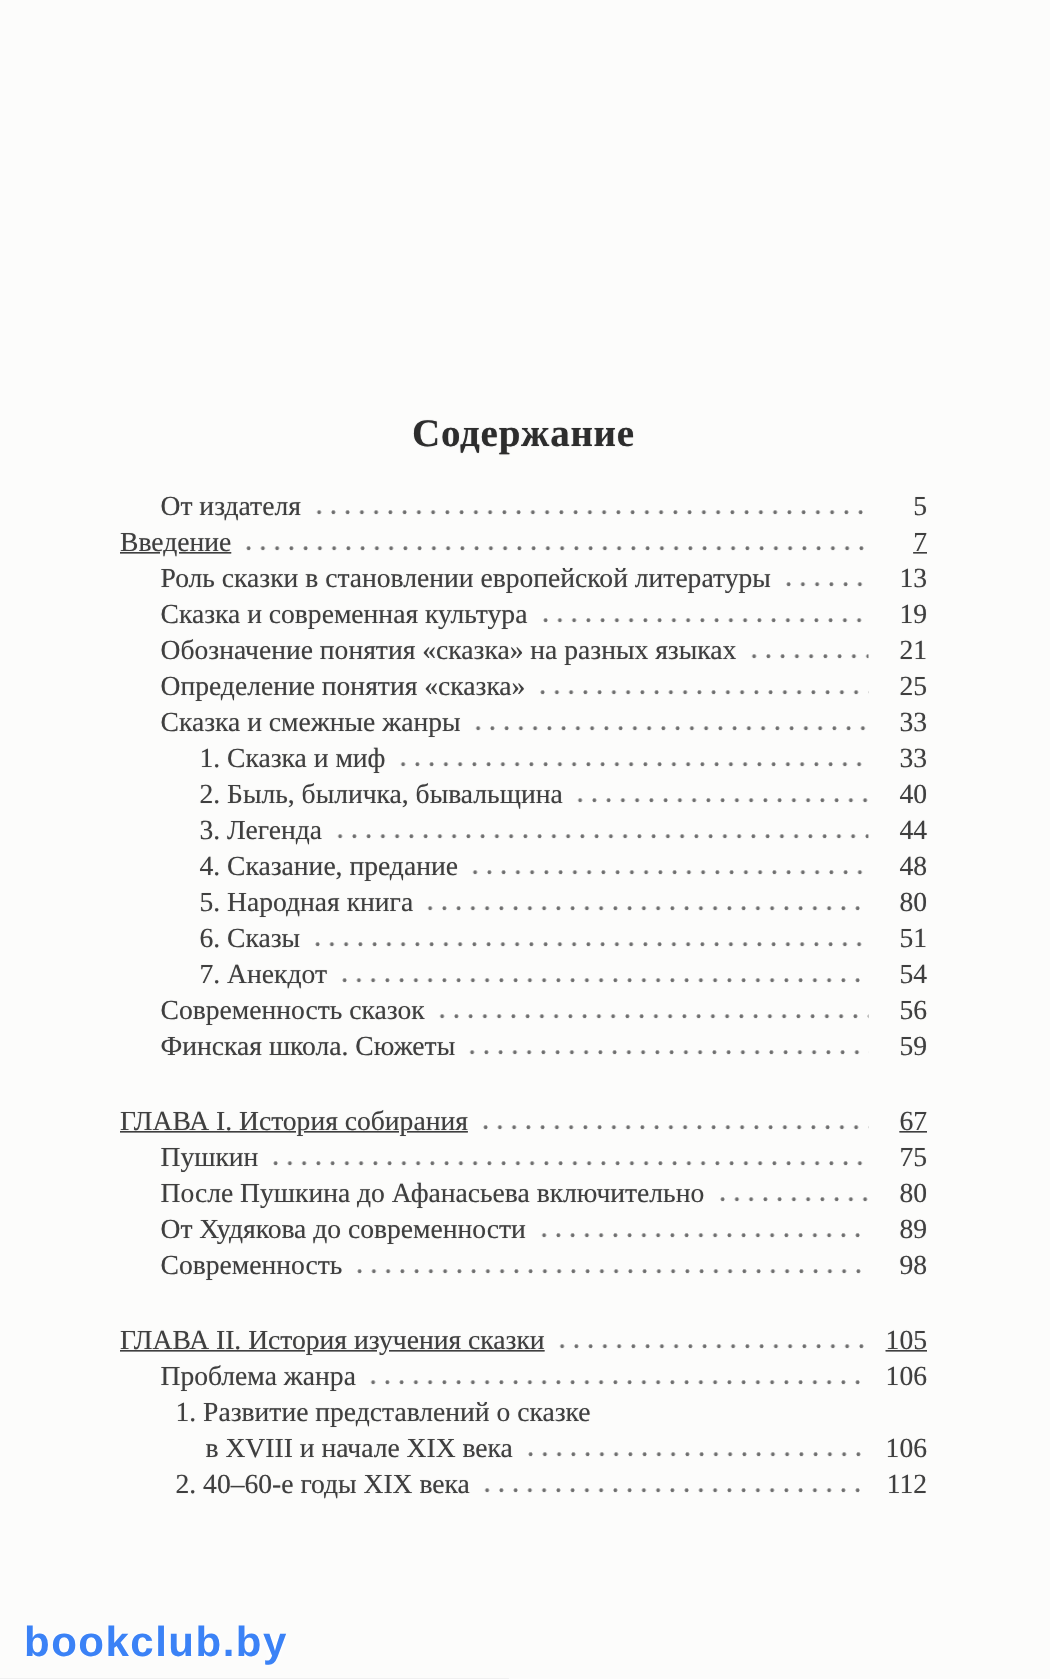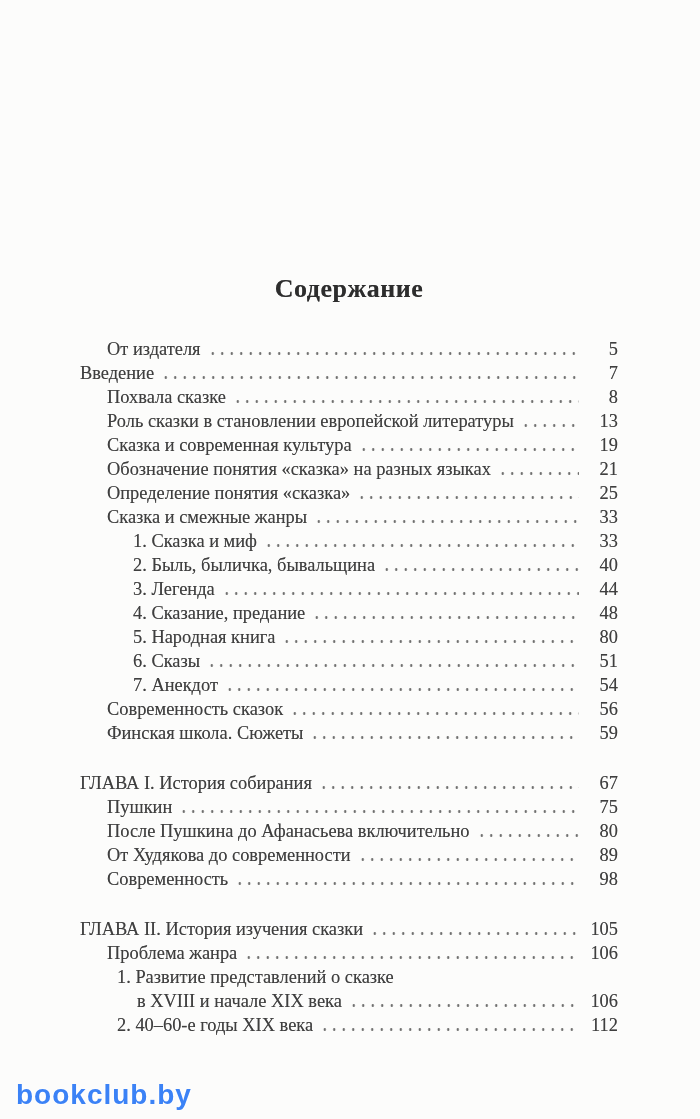--- a/index.html
+++ b/index.html
@@ -28,33 +28,33 @@
     padding-top: 270px;
     text-align: center;
     font-size: 26px;
     line-height: 38px;
     font-weight: bold;
     color: #2d2d2d;
     letter-spacing: 0.5px;
     text-shadow: 0 0 0.6px rgba(45,45,45,0.55);
   }
   .toc {
-    margin-top: 28px;
+    margin-top: 16px;
     font-size: 18.4px;
     text-shadow: 0 0 0.5px rgba(63,63,63,0.5);
   }
   .row {
     display: flex;
     align-items: flex-end;
     height: 24px;
     line-height: 22px;
     white-space: nowrap;
   }
   .row.gap-before { margin-top: 26px; }
-  .ind-0 { padding-left: 0; }
+  .ind-0 { padding-left: 0; text-decoration: underline; }
   .ind-1 { padding-left: 27px; }
   .ind-2 { padding-left: 53px; }
   .ind-3 { padding-left: 57px; }
   .ind-4 { padding-left: 37px; align-items: flex-end; }
   .label { flex: 0 0 auto; }
   .dots {
     flex: 1 1 auto;
     height: 5px;
     margin: 0 5px 4px 7px;
     background-image: radial-gradient(circle, #6e6e6e 1.05px, rgba(110,110,110,0) 1.5px);
@@ -91,25 +91,20 @@
     <span class="label">От издателя</span>
     <span class="dots"></span>
     <span class="pageno">5</span>
   </div>
         <div class="row ind-0">
     <span class="label">Введение</span>
     <span class="dots"></span>
     <span class="pageno">7</span>
   </div>
         <div class="row ind-1">
-    <span class="label">Похвала сказке</span>
-    <span class="dots"></span>
-    <span class="pageno">8</span>
-  </div>
-        <div class="row ind-1">
     <span class="label">Роль сказки в становлении европейской литературы</span>
     <span class="dots"></span>
     <span class="pageno">13</span>
   </div>
         <div class="row ind-1">
     <span class="label">Сказка и современная культура</span>
     <span class="dots"></span>
     <span class="pageno">19</span>
   </div>
         <div class="row ind-1">

